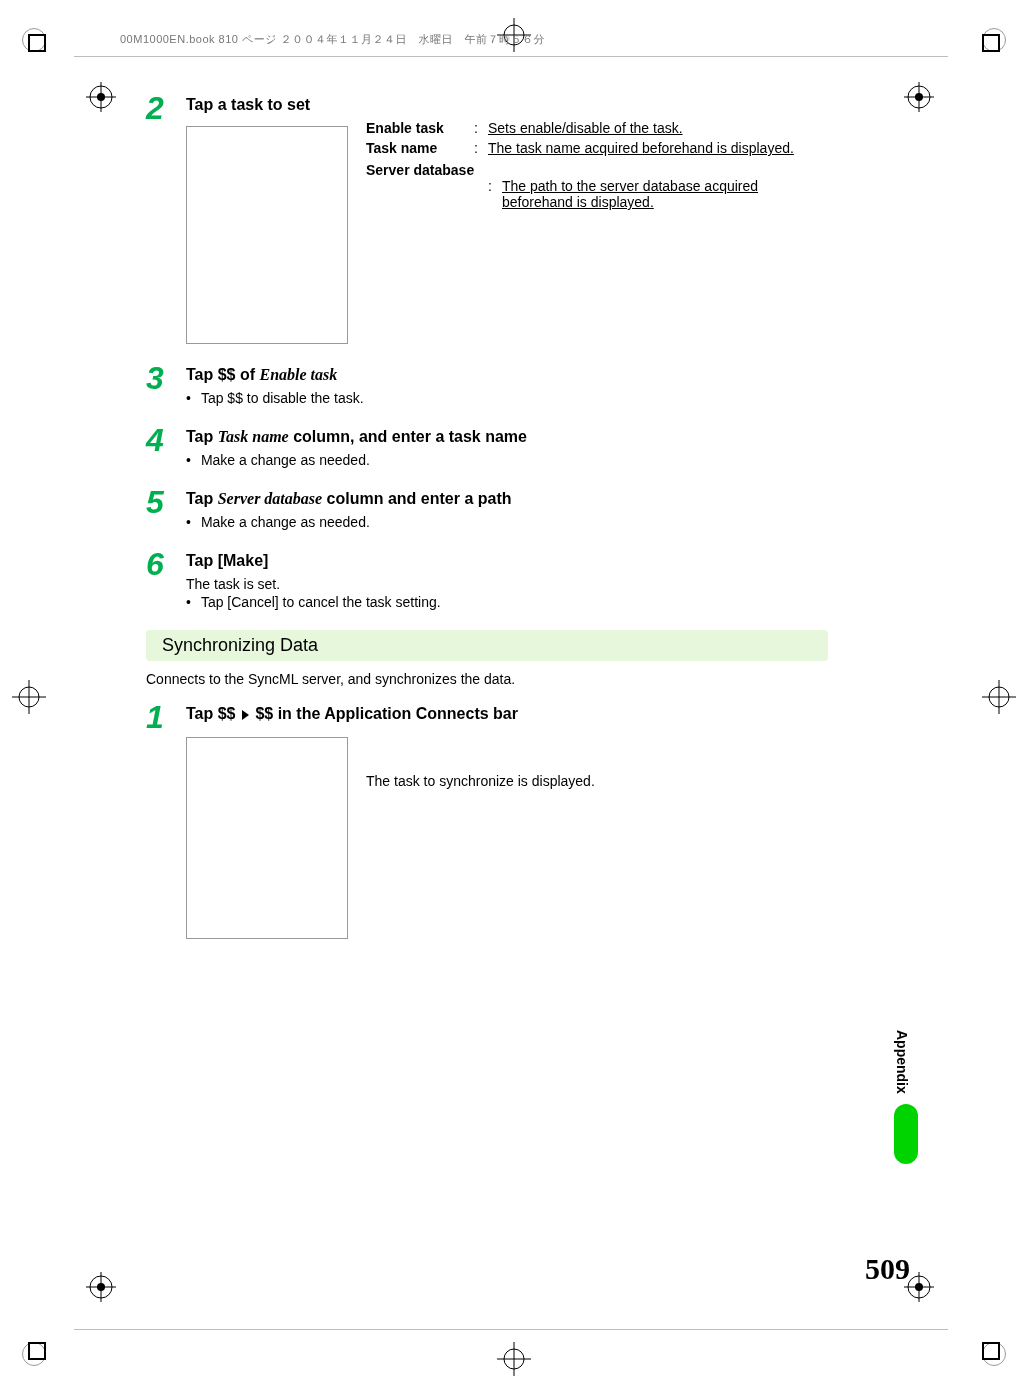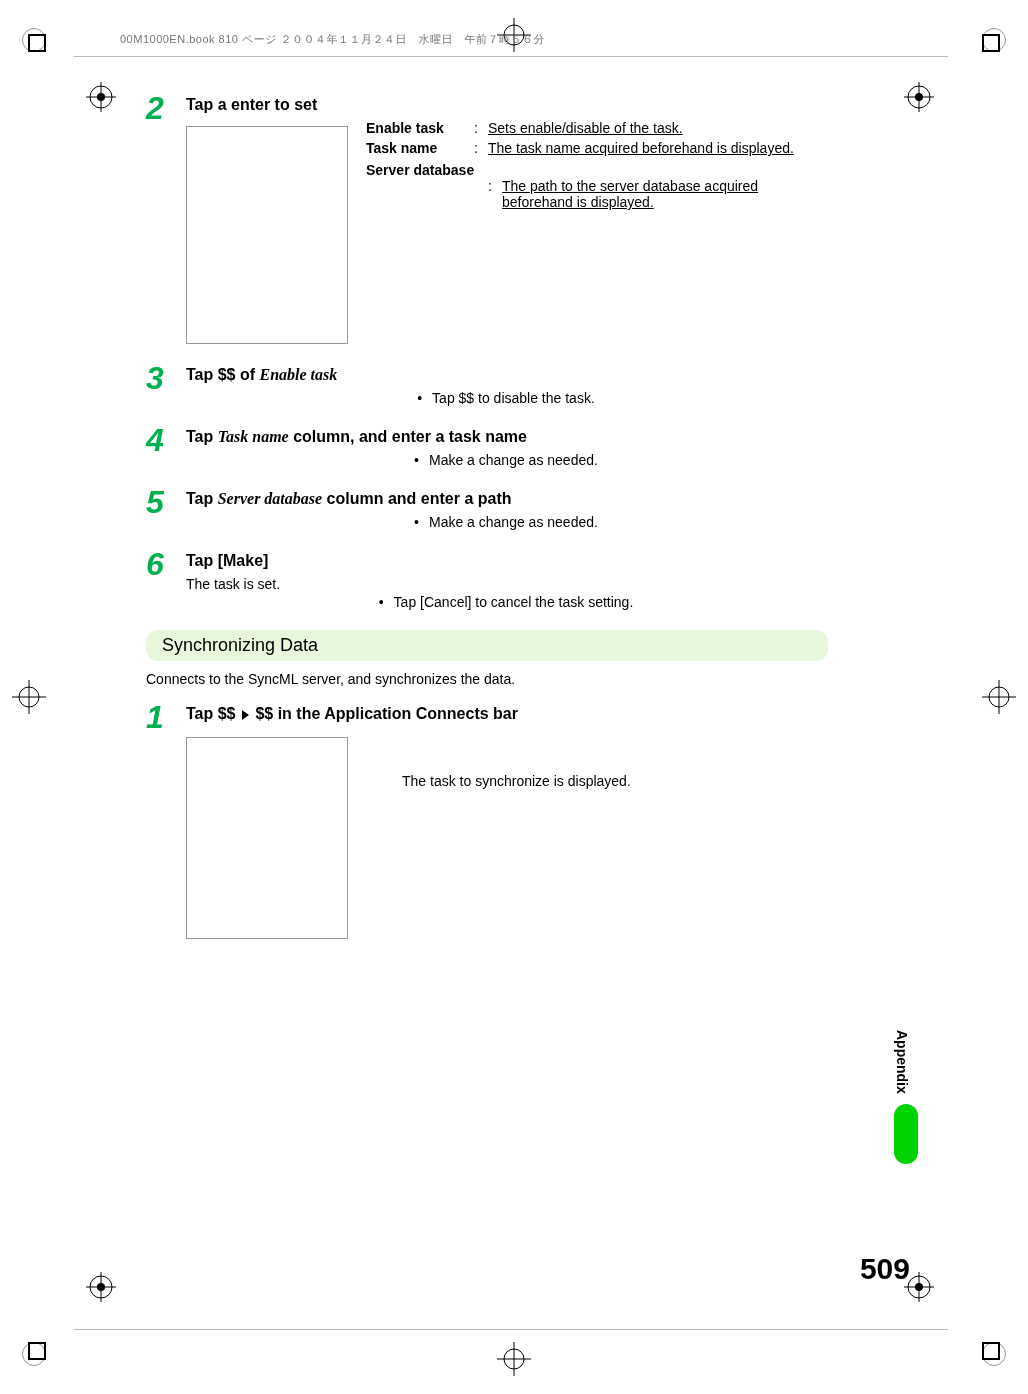--- a/index.html
+++ b/index.html
@@ -116,21 +116,20 @@
     font-weight: 700;
     font-size: 16px;
     margin-top: 4px;
     margin-bottom: 6px;
   }
   .step-title .ital { font-style: italic; font-family: "Times New Roman", serif; font-weight: 700; }
   .bullet {
     margin-left: 0;
     font-size: 14px;
     margin-top: 2px;
-    text-align: center;
   }
   .bullet-dot::before {
     content: "•";
     margin-right: 10px;
   }
   .plain {
     font-size: 14px;
     margin-top: 2px;
   }
 
@@ -169,21 +168,21 @@
     font-weight: 700;
     margin-top: 6px;
   }
   .def-indent {
     padding-left: 122px;
     display: flex;
   }
 
   .section-head {
     background: #e6f7db;
-    border-radius: 12px;
+    border-radius: 4px;
     padding: 5px 16px;
     font-size: 18px;
     margin-top: 20px;
     margin-bottom: 10px;
     width: 650px;
   }
   .section-desc {
     font-size: 14px;
     margin-bottom: 14px;
   }
@@ -218,21 +217,21 @@
     border-radius: 12px;
     margin-top: 10px;
   }
 
   .page-num {
     position: absolute;
     right: 118px;
     bottom: 108px;
     font-size: 30px;
     font-weight: 900;
-    font-family: Liberation Sans, sans-serif;
+    font-family: Liberation Serif, serif;
   }
 </style>
 </head>
 <body>
 
 <div class="crop-mark tl">
     <div class="circ"></div>
     <div class="inner-sq"></div>
   </div>
 <div class="crop-mark tr">
@@ -305,21 +304,21 @@
     </svg></div>
 
 <div class="header">00M1000EN.book  810 ページ  ２００４年１１月２４日　水曜日　午前７時５６分</div>
 
 <div class="content">
 
   <div class="step">
     <div class="step-row">
       <div class="num">2</div>
       <div class="step-body">
-        <div class="step-title">Tap a enter to set</div>
+        <div class="step-title">Tap a task to set</div>
         <div style="display:flex;">
           <div class="img-placeholder"></div>
           <div class="def-list">
             <div class="def-row">
               <div class="def-term">Enable task</div>
               <div class="def-colon">:</div>
               <div class="def-desc">Sets enable/disable of the task.</div>
             </div>
             <div class="def-row">
               <div class="def-term">Task name</div>
@@ -387,21 +386,21 @@
   <div class="section-head">Synchronizing Data</div>
   <div class="section-desc">Connects to the SyncML server, and synchronizes the data.</div>
 
   <div class="step">
     <div class="step-row">
       <div class="num">1</div>
       <div class="step-body">
         <div class="step-title">
           <span>Tap $$ </span><span class="tri"></span><span> $$ in the Application Connects bar</span>
         </div>
-        <div style="display:flex; margin-top:8px;gap:36px;">
+        <div style="display:flex; margin-top:8px;">
           <div class="img-placeholder small"></div>
           <div style="flex:1;">
             <div style="height:40px;"></div>
             <div class="plain">The task to synchronize is displayed.</div>
             <div style="height:26px;"></div>
           </div>
         </div>
       </div>
     </div>
   </div>

